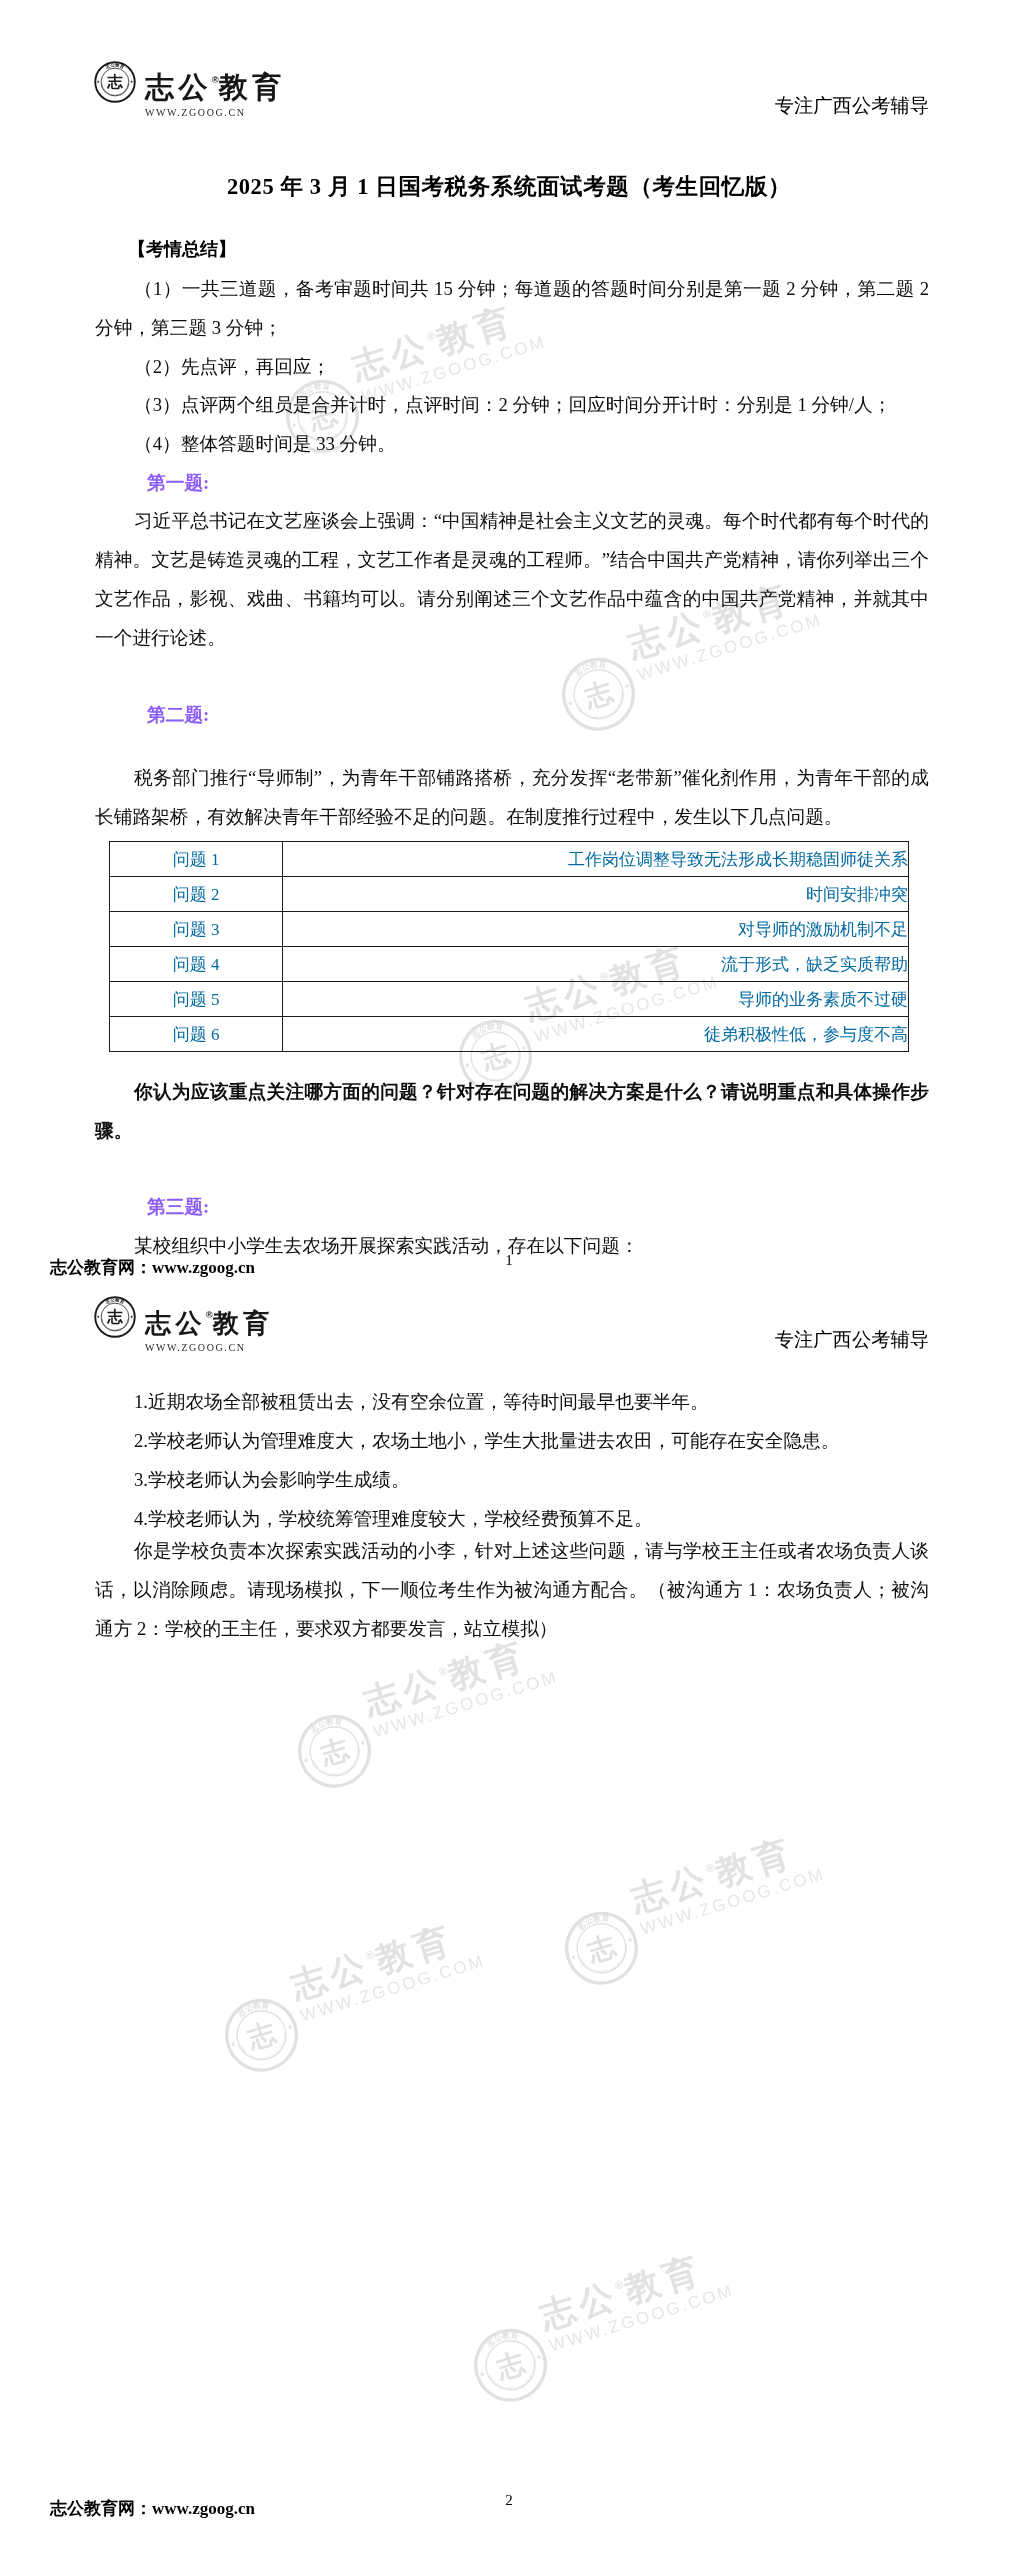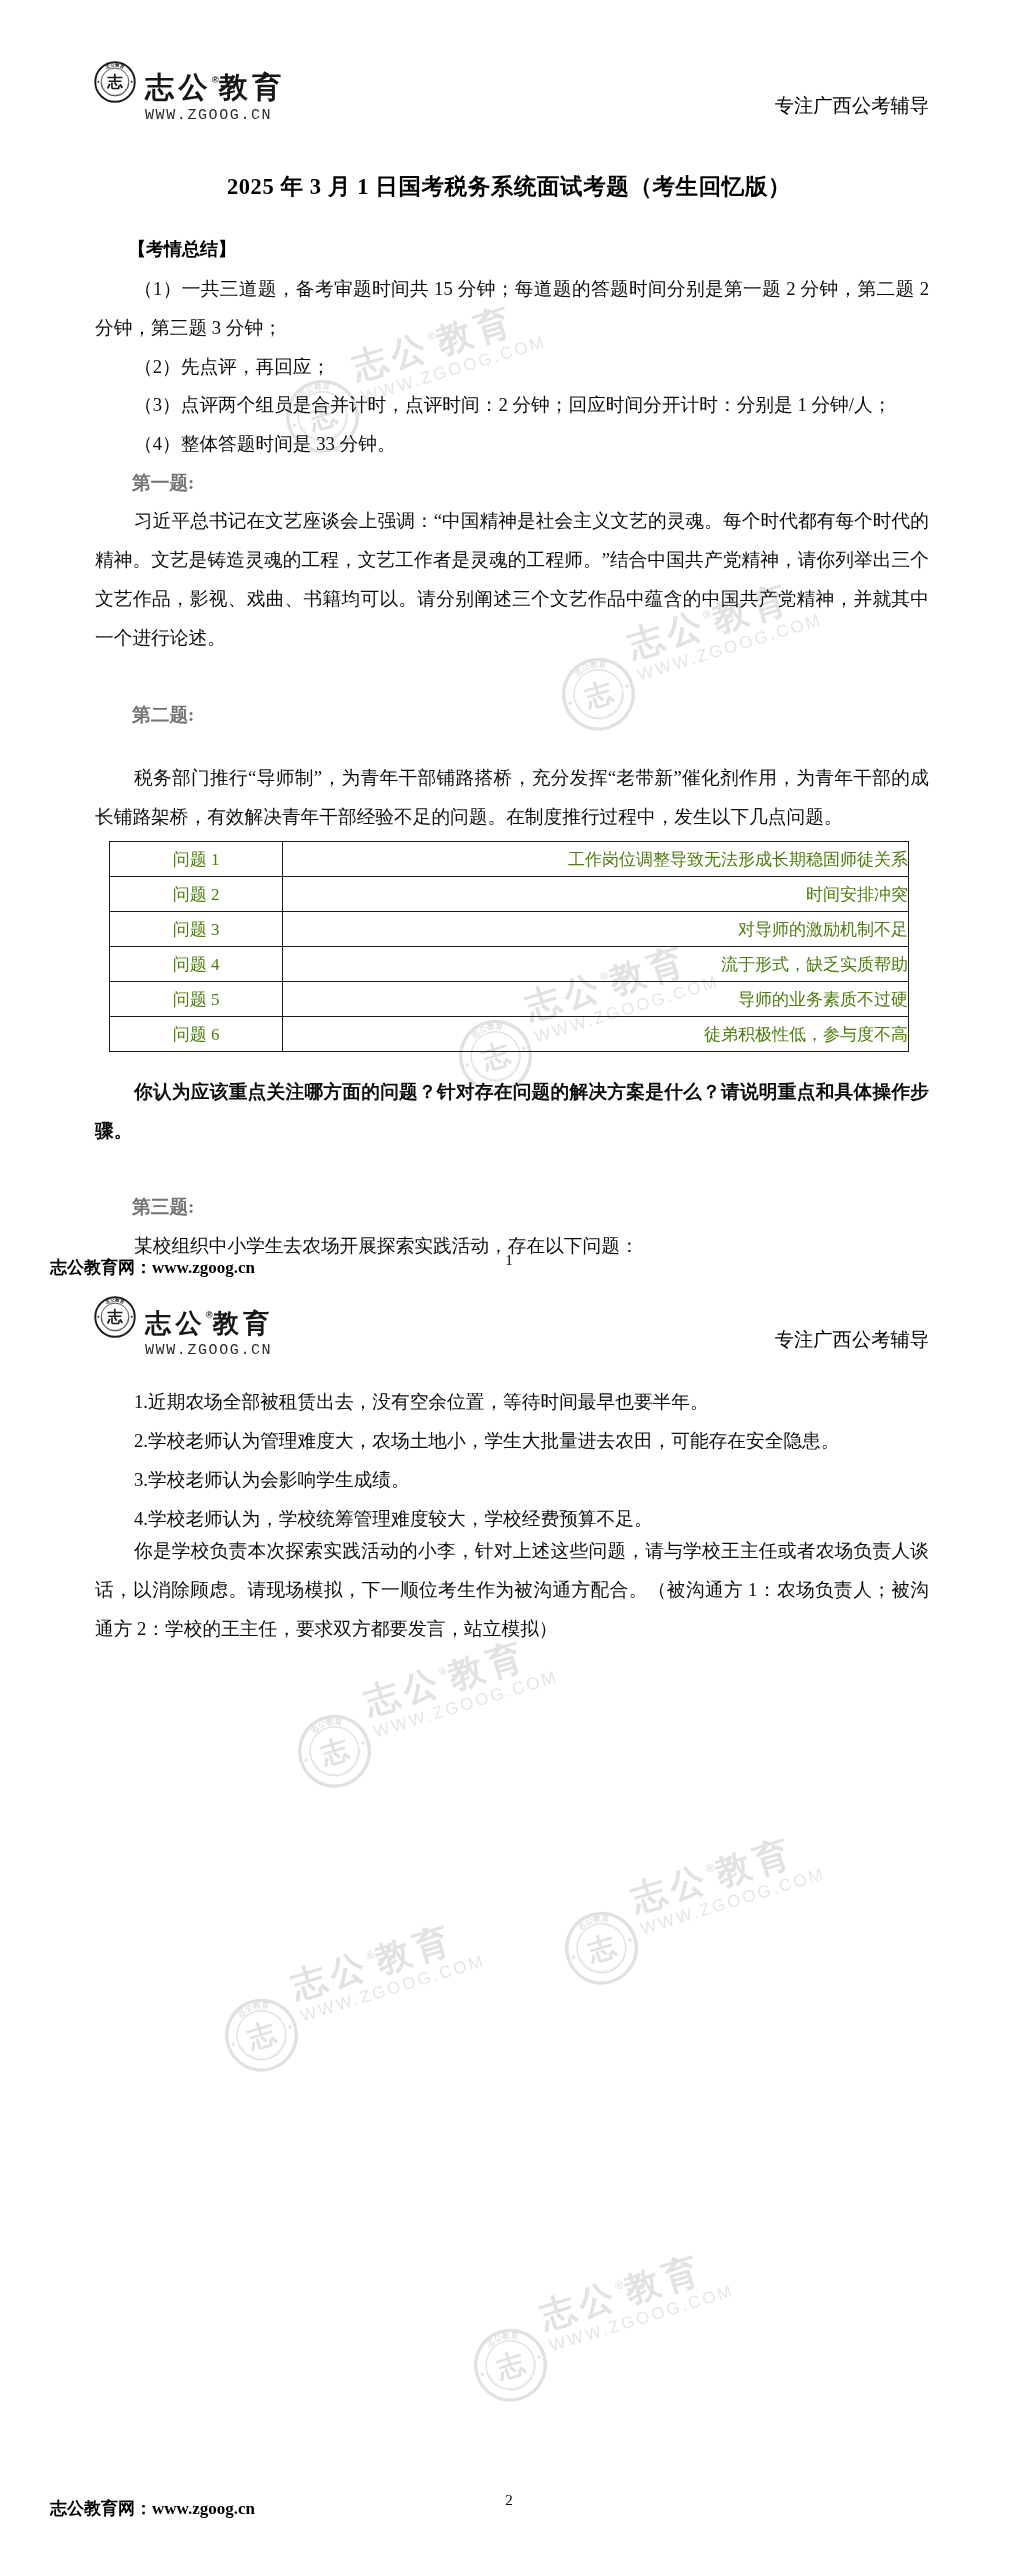--- a/index.html
+++ b/index.html
@@ -4,35 +4,35 @@
 <style>
   html,body{margin:0;padding:0;background:#fff;}
   #canvas{position:relative;width:1018px;height:2576px;background:#ffffff;overflow:hidden;
           font-family:"Liberation Serif","DejaVu Serif",serif;color:#111;}
   
   .seal{position:absolute;display:block;}
   .brand-text{position:absolute;}
   .brand-name{font-family:"Liberation Sans","DejaVu Sans",sans-serif;font-weight:900;
               font-size:29px;line-height:31px;letter-spacing:4.4px;color:#171717;white-space:nowrap;}
   .brand-name sup{font-size:9.4px;vertical-align:13.7px;letter-spacing:0;}
-  .brand-url{font-family:Liberation Mono, monospace;font-size:15px;
+  .brand-url{font-family:Liberation Serif, serif;font-size:10px;
              letter-spacing:1.6px;color:#2a2a2a;margin-top:4.4px;white-space:nowrap;}
   .tagline{position:absolute;right:89px;font-size:19.3px;color:#000;white-space:nowrap;}
   
   .doc-title{position:absolute;left:0;width:100%;text-align:center;font-size:22.5px;
              font-weight:bold;letter-spacing:0.6px;color:#000;}
   .para{position:absolute;left:95px;width:834px;font-size:18.7px;line-height:39px;
         text-align:justify;color:#0d0d0d;}
   .indent{text-indent:39px;}
-  .sec-heading{position:absolute;left:132px;font-size:18.7px;line-height:39px;font-weight:bold;color:#737373;}
+  .sec-heading{position:absolute;left:147px;font-size:18.7px;line-height:39px;font-weight:bold;color:#8b5cf6;}
   .sum-heading{position:absolute;left:92px;font-size:18px;line-height:36px;font-weight:bold;color:#000;}
   .probline{text-indent:39px;}
   
   table.qtable{position:absolute;left:109px;top:841px;width:800px;border-collapse:collapse;}
-  table.qtable td{border:1.2px solid #1c1c1c;height:34px;font-size:17px;color:#4d7c0f;padding:0;}
+  table.qtable td{border:1.2px solid #1c1c1c;height:34px;font-size:17px;color:#0369a1;padding:0;}
   td.q-label{width:172px;text-align:center;}
   td.q-desc{padding-left:49px;text-align:right;}
   
   .footer-site{position:absolute;left:50px;font-size:17px;font-weight:bold;color:#000;white-space:nowrap;}
   .footer-page{position:absolute;left:0;width:100%;text-align:center;font-size:15px;color:#000;}
   
   .wm{position:absolute;width:274px;height:125px;display:flex;align-items:flex-start;
       transform:rotate(-17deg);pointer-events:none;}
   .wm-seal{width:74px;height:74px;color:#e1e1e1;margin-top:26px;flex:0 0 auto;}
   .wm-txt{margin-left:6.2px;}

